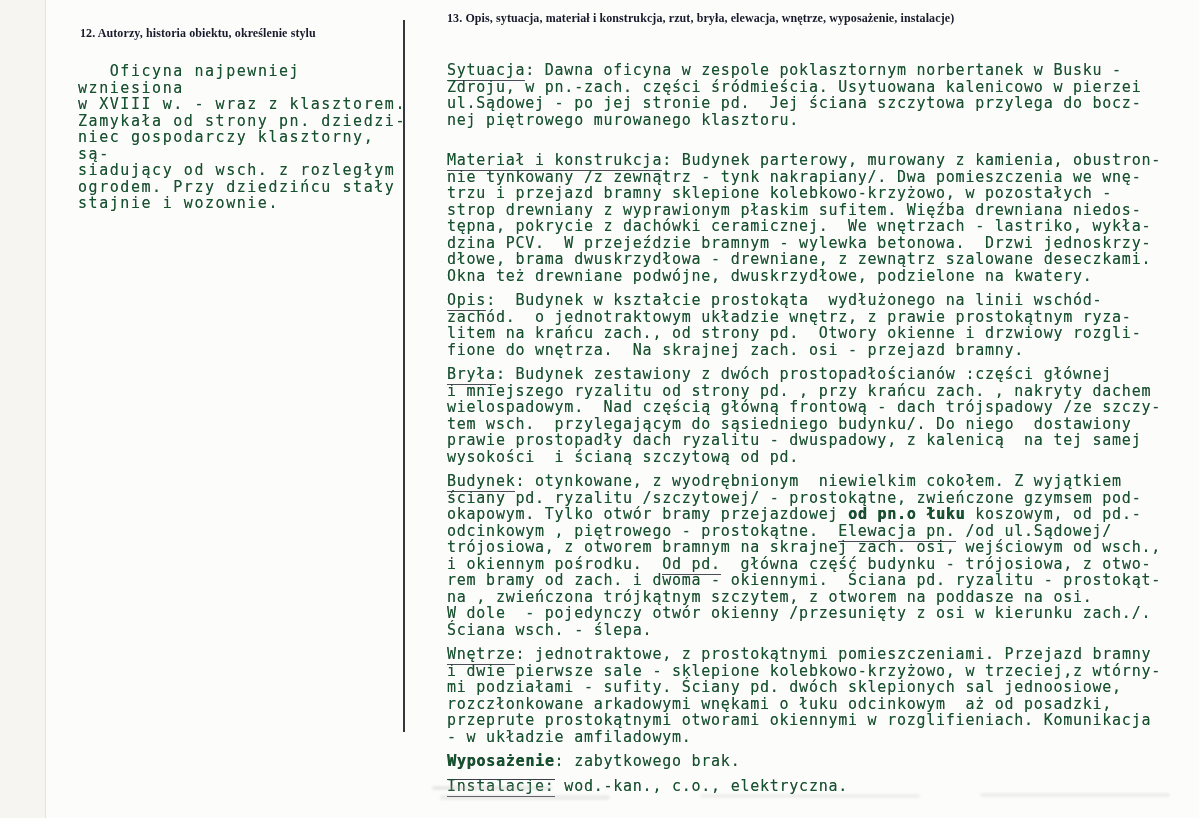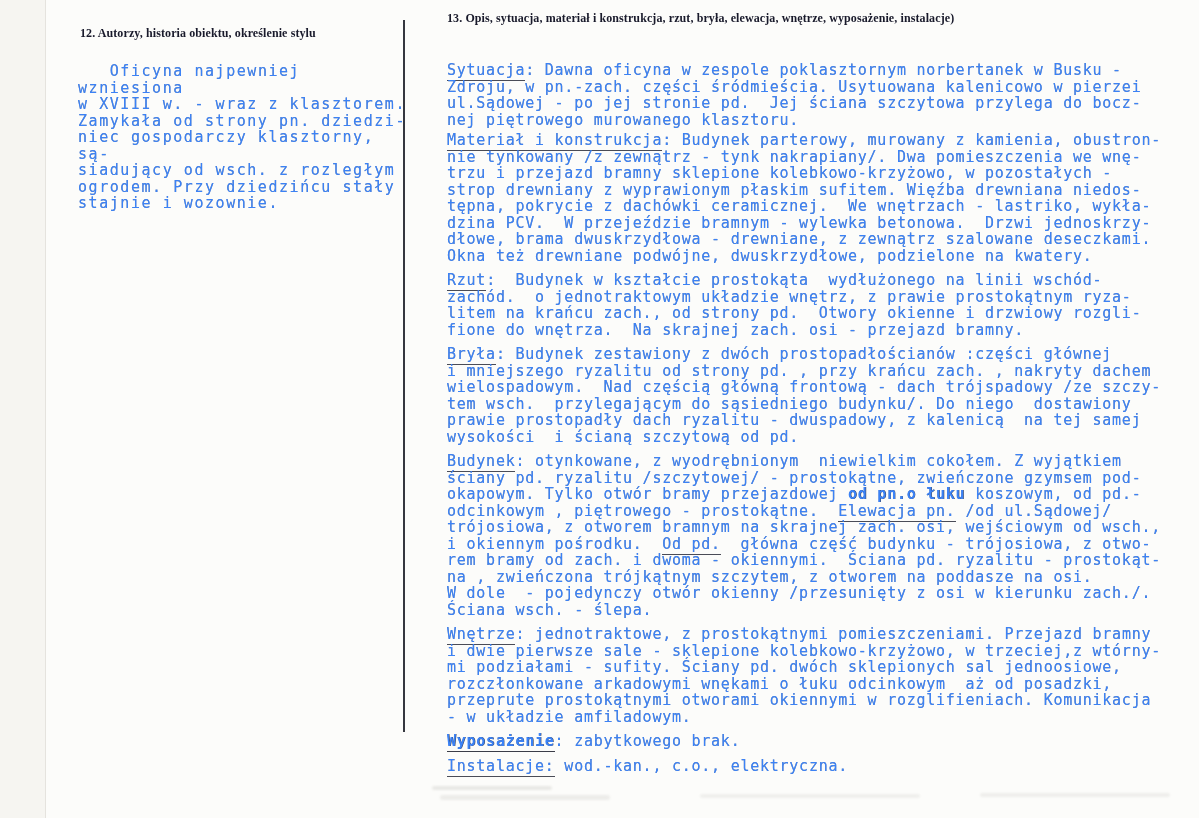--- a/index.html
+++ b/index.html
@@ -18,31 +18,31 @@
   }
   .form-header{
     position:absolute;
     font-family:"Liberation Serif","DejaVu Serif",serif;
     font-weight:bold;font-size:12px;color:#191a2b;letter-spacing:0.1px;
     white-space:nowrap;
   }
   #left-header{left:80px;top:26px;}
   #right-header{left:447px;top:11px;}
   .col{
-    position:absolute;color:#3b82f6;font-size:15px;line-height:16.5px;
+    position:absolute;color:#14532d;font-size:15px;line-height:16.5px;
   }
   #left-col{left:78px;top:63px;width:330px;letter-spacing:1.55px;}
   #right-col{left:447px;top:62px;width:740px;letter-spacing:0.75px;}
   .para{white-space:pre-wrap;margin:0 0 8px 0;}
-  #right-col .para:first-child{margin-bottom:4px;}
+  #right-col .para:first-child{margin-bottom:24px;}
   #left-col .para + .para{margin-top:14px;}
   .seg{text-shadow:0 0 0.5px rgba(64,66,78,0.55);}
   .seg.u{border-bottom:1.4px solid #4a4c57;padding-bottom:1px;}
   .seg.b{font-weight:bold;text-shadow:0.4px 0 0 #3b3d48;}
-  .seg.ub{font-weight:bold;border-bottom:1.5px solid #3b3d48;padding-bottom:1px;text-shadow:0.4px 0 0 #3b3d48;}
+  .seg.ub{font-weight:bold;border-bottom:1.5px solid #3b3d48;padding-bottom:9px;text-shadow:0.4px 0 0 #3b3d48;}
   .smudge{position:absolute;background:#b9b7b2;opacity:0.28;filter:blur(1.2px);border-radius:2px;}
 </style>
 </head>
 <body>
 
 <div class="left-margin-strip"></div>
 <div class="column-divider"></div>
 
 <div id="left-header" class="form-header">12. Autorzy, historia obiektu, określenie stylu</div>
 <div id="right-header" class="form-header">13. Opis, sytuacja, materiał i konstrukcja, rzut, bryła, elewacja, wnętrze, wyposażenie, instalacje)</div>
@@ -62,21 +62,21 @@
 ul.Sądowej - po jej stronie pd.  Jej ściana szczytowa przylega do bocz-
 nej piętrowego murowanego klasztoru.</span></div>
     <div class="para"><span class="seg u">Materiał i konstrukcja</span><span class="seg">: Budynek parterowy, murowany z kamienia, obustron-
 nie tynkowany /z zewnątrz - tynk nakrapiany/. Dwa pomieszczenia we wnę-
 trzu i przejazd bramny sklepione kolebkowo-krzyżowo, w pozostałych -
 strop drewniany z wyprawionym płaskim sufitem. Więźba drewniana niedos-
 tępna, pokrycie z dachówki ceramicznej.  We wnętrzach - lastriko, wykła-
 dzina PCV.  W przejeździe bramnym - wylewka betonowa.  Drzwi jednoskrzy-
 dłowe, brama dwuskrzydłowa - drewniane, z zewnątrz szalowane deseczkami.
 Okna też drewniane podwójne, dwuskrzydłowe, podzielone na kwatery.</span></div>
-    <div class="para"><span class="seg u">Rzut</span><span class="seg">:  Budynek w kształcie prostokąta  wydłużonego na linii wschód-
+    <div class="para"><span class="seg u">Opis</span><span class="seg">:  Budynek w kształcie prostokąta  wydłużonego na linii wschód-
 zachód.  o jednotraktowym układzie wnętrz, z prawie prostokątnym ryza-
 litem na krańcu zach., od strony pd.  Otwory okienne i drzwiowy rozgli-
 fione do wnętrza.  Na skrajnej zach. osi - przejazd bramny.</span></div>
     <div class="para"><span class="seg u">Bryła</span><span class="seg">: Budynek zestawiony z dwóch prostopadłościanów :części głównej
 i mniejszego ryzalitu od strony pd. , przy krańcu zach. , nakryty dachem
 wielospadowym.  Nad częścią główną frontową - dach trójspadowy /ze szczy-
 tem wsch.  przylegającym do sąsiedniego budynku/. Do niego  dostawiony
 prawie prostopadły dach ryzalitu - dwuspadowy, z kalenicą  na tej samej
 wysokości  i ścianą szczytową od pd.</span></div>
     <div class="para"><span class="seg u">Budynek</span><span class="seg">: otynkowane, z wyodrębnionym  niewielkim cokołem. Z wyjątkiem

